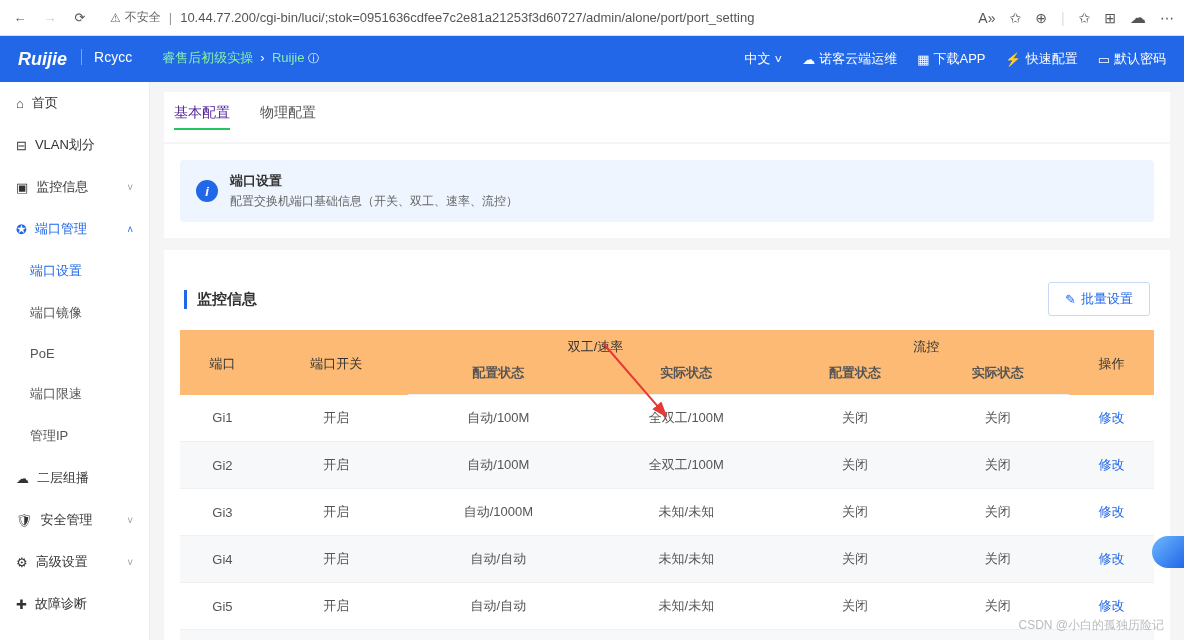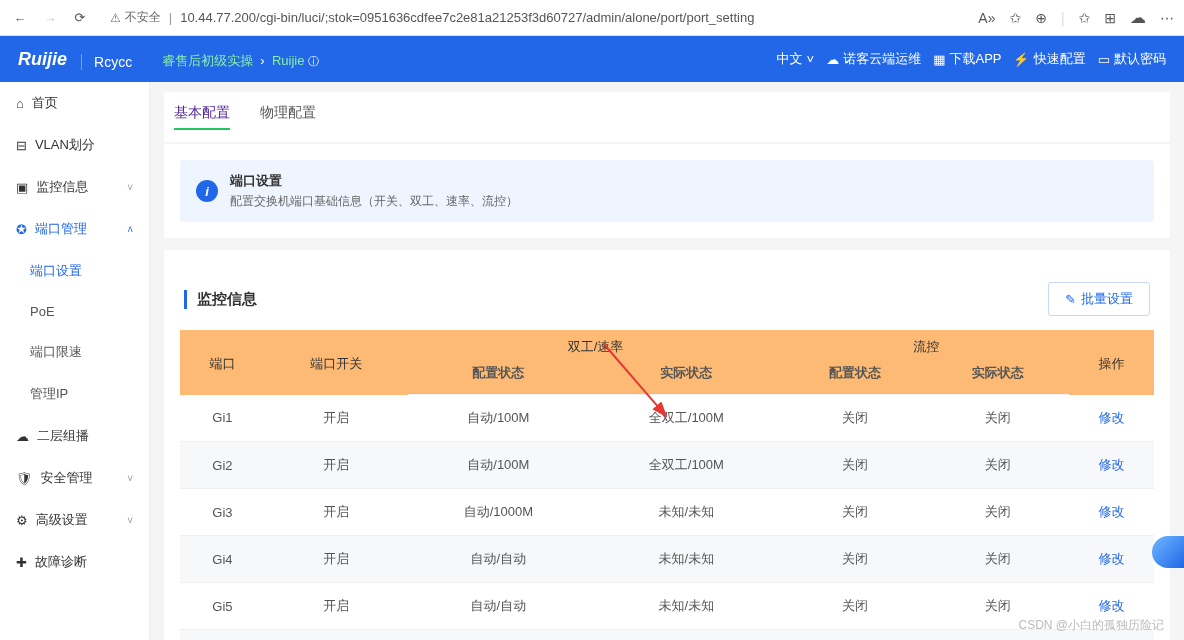--- a/index.html
+++ b/index.html
@@ -10,26 +10,26 @@
     .nav-btn { width: 20px; height: 20px; display: flex; align-items: center; justify-content: center; cursor: pointer; color: #555; }
     .url-bar { flex: 1; display: flex; align-items: center; gap: 6px; padding: 0 10px; }
     .url-icon { color: #666; font-size: 12px; display: flex; align-items: center; gap: 4px; }
     .url-text { color: #555; font-size: 13px; }
     .url-sep { color: #999; margin: 0 2px; }
     .toolbar-icons { display: flex; gap: 14px; align-items: center; color: #555; }
     .toolbar-icons span { cursor: pointer; font-size: 14px; }
     
     
     .app-header { height: 46px; background: #2167e8; color: #fff; display: flex; align-items: center; padding: 0 18px; justify-content: space-between; }
-    .header-left { display: flex; align-items: flex-end; gap: 14px; }
+    .header-left { display: flex; align-items: flex-start; gap: 14px; }
     .logo { font-size: 18px; font-weight: bold; font-style: italic; }
     .logo-sub { font-size: 14px; border-left: 1px solid rgba(255,255,255,0.4); padding-left: 12px; }
     .breadcrumb { font-size: 13px; padding-left: 16px; }
     .breadcrumb a { color: #86efac; text-decoration: none; }
-    .header-right { display: flex; gap: 12px; font-size: 13px; align-items: center; }
+    .header-right { display: flex; gap: 20px; font-size: 13px; align-items: center; }
     .header-right span { cursor: pointer; display: flex; align-items: center; gap: 4px; }
     
     
     .main-wrap { display: flex; height: calc(640px - 36px - 46px); }
     
     
     .sidebar { width: 150px; background: #fff; border-right: 1px solid #eee; overflow-y: auto; display: flex; flex-direction: column; }
     .sidebar-item { padding: 12px 16px; cursor: pointer; display: flex; align-items: center; gap: 8px; font-size: 13px; color: #333; justify-content: space-between; }
     .sidebar-item .label-wrap { display: flex; gap: 8px; align-items: center; }
     .sidebar-item.active { color: #2167e8; }
@@ -136,20 +136,23 @@
       </div>
     <div class="sidebar-item active">
         <span class="label-wrap">
           <span>✪</span>
           <span>端口管理</span>
         </span>
         <span class="chevron" style="color:#2167e8">˄</span>
       </div>
     <div class="sidebar-item sub current">
         <span>端口设置</span>
+      </div>
+    <div class="sidebar-item sub">
+        <span>端口镜像</span>
       </div>
     <div class="sidebar-item sub">
         <span>PoE</span>
       </div>
     <div class="sidebar-item sub">
         <span>端口限速</span>
       </div>
     <div class="sidebar-item sub">
         <span>管理IP</span>
       </div>

